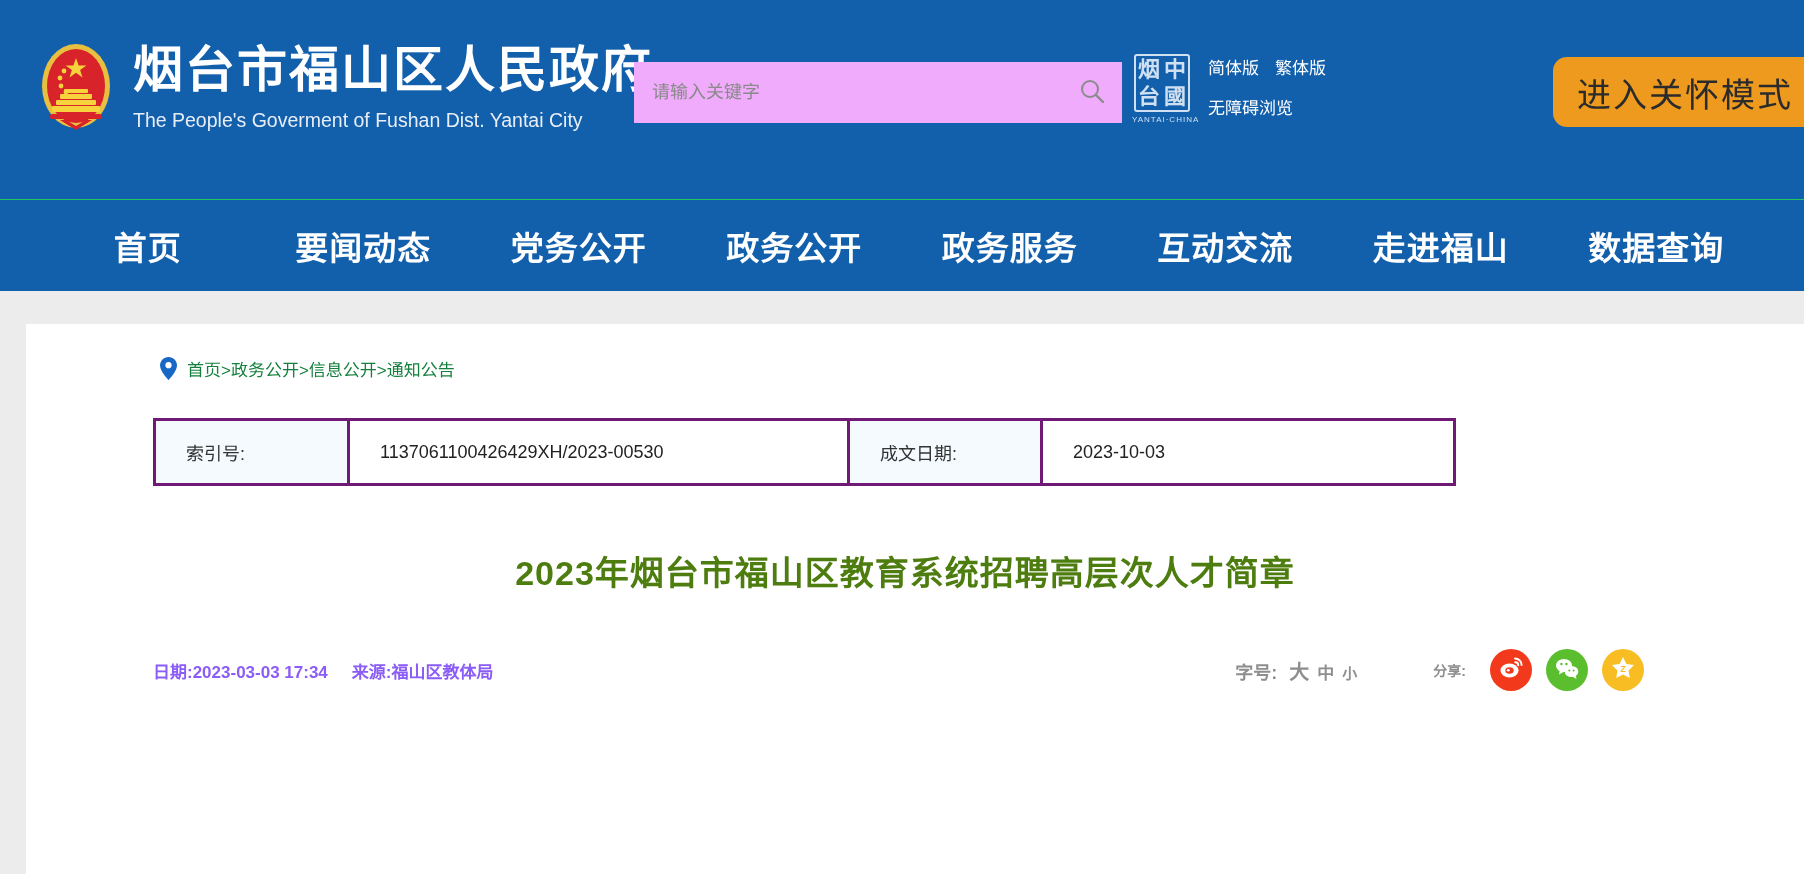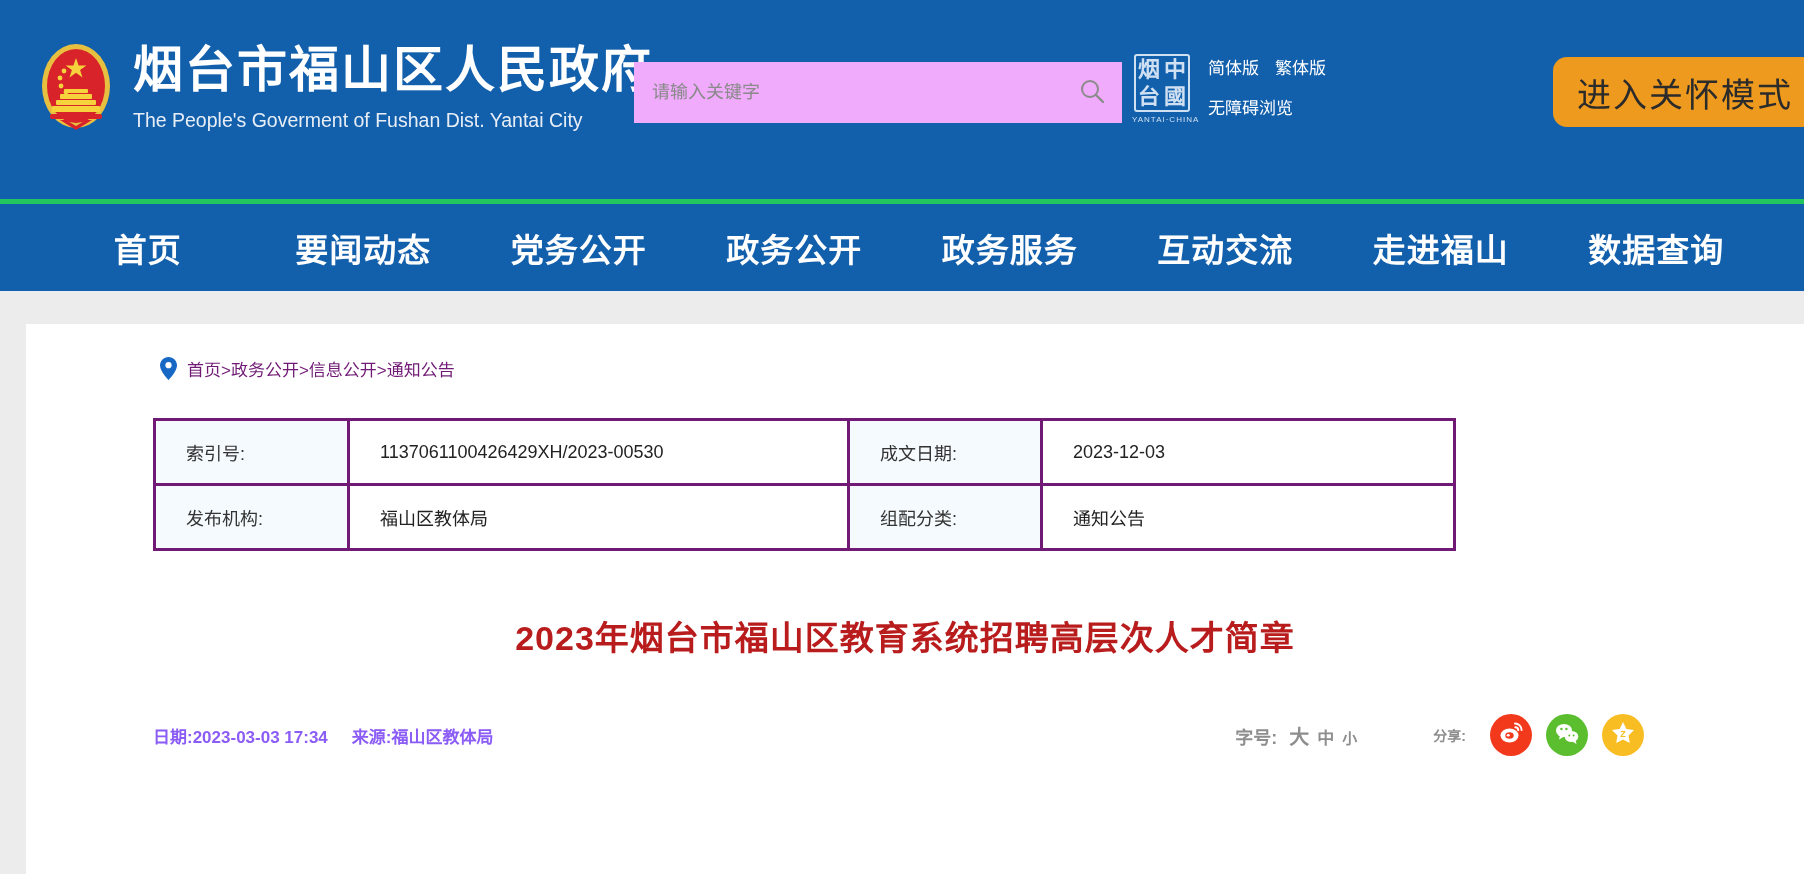--- a/index.html
+++ b/index.html
@@ -147,21 +147,21 @@
     cursor: pointer;
     font-family: "Liberation Sans", "DejaVu Sans", sans-serif;
     text-align: center;
     padding-right: 6px;
   }
 
   
   .nav-bar {
     height: 92px;
     background: #125FAC;
-    border-top: 5px solid #22c55e;
+    border-top: 1px solid #22c55e;
     display: flex;
     align-items: center;
     padding: 0 40px;
   }
   .nav-item {
     flex: 1;
     text-align: center;
     color: #ffffff;
     font-size: 33px;
     font-weight: bold;
@@ -187,21 +187,21 @@
   }
   .breadcrumb {
     display: flex;
     align-items: center;
     gap: 10px;
     padding: 32px 0 0 134px;
     font-size: 17px;
     color: #3b3b3b;
   }
   .pin-icon { width: 17px; height: 23px; display: block; }
-  .breadcrumb-text { color: #701a75; white-space: nowrap; }
+  .breadcrumb-text { color: #15803d; white-space: nowrap; }
 
   .info-table {
     margin: 37px 0 0 127px;
     width: 1303px;
     border-collapse: collapse;
     table-layout: fixed;
   }
   .info-table td {
     border: 3px solid #701a75;
     height: 65px;
@@ -216,21 +216,21 @@
   }
   .info-table td.value { background: #ffffff; }
   .info-table td.value.c1 { width: 500px; }
   .info-table td.label.c2 { width: 193px; }
 
   .article-title {
     margin: 60px 0 0 0;
     text-align: center;
     font-size: 34px;
     font-weight: bold;
-    color: #b91c1c;
+    color: #4d7c0f;
     letter-spacing: 1px;
     padding-right: 20px;
   }
 
   .meta-row {
     margin-top: 54px;
     display: flex;
     align-items: center;
     padding-left: 127px;
     padding-right: 160px;
@@ -379,27 +379,21 @@
       </span>
       <span class="breadcrumb-text">首页&gt;政务公开&gt;信息公开&gt;通知公告</span>
     </div>
 
     <table class="info-table">
       <tbody>
         <tr>
           <td class="label">索引号:</td>
           <td class="value c1">1137061100426429XH/2023-00530</td>
           <td class="label c2">成文日期:</td>
-          <td class="value">2023-12-03</td>
-        </tr>
-        <tr>
-          <td class="label">发布机构:</td>
-          <td class="value c1">福山区教体局</td>
-          <td class="label c2">组配分类:</td>
-          <td class="value">通知公告</td>
+          <td class="value">2023-10-03</td>
         </tr>
       </tbody>
     </table>
 
     <h1 class="article-title">2023年烟台市福山区教育系统招聘高层次人才简章</h1>
 
     <div class="meta-row">
       <div class="meta-left">
         <span>日期:2023-03-03 17:34</span>
         <span>来源:福山区教体局</span>

